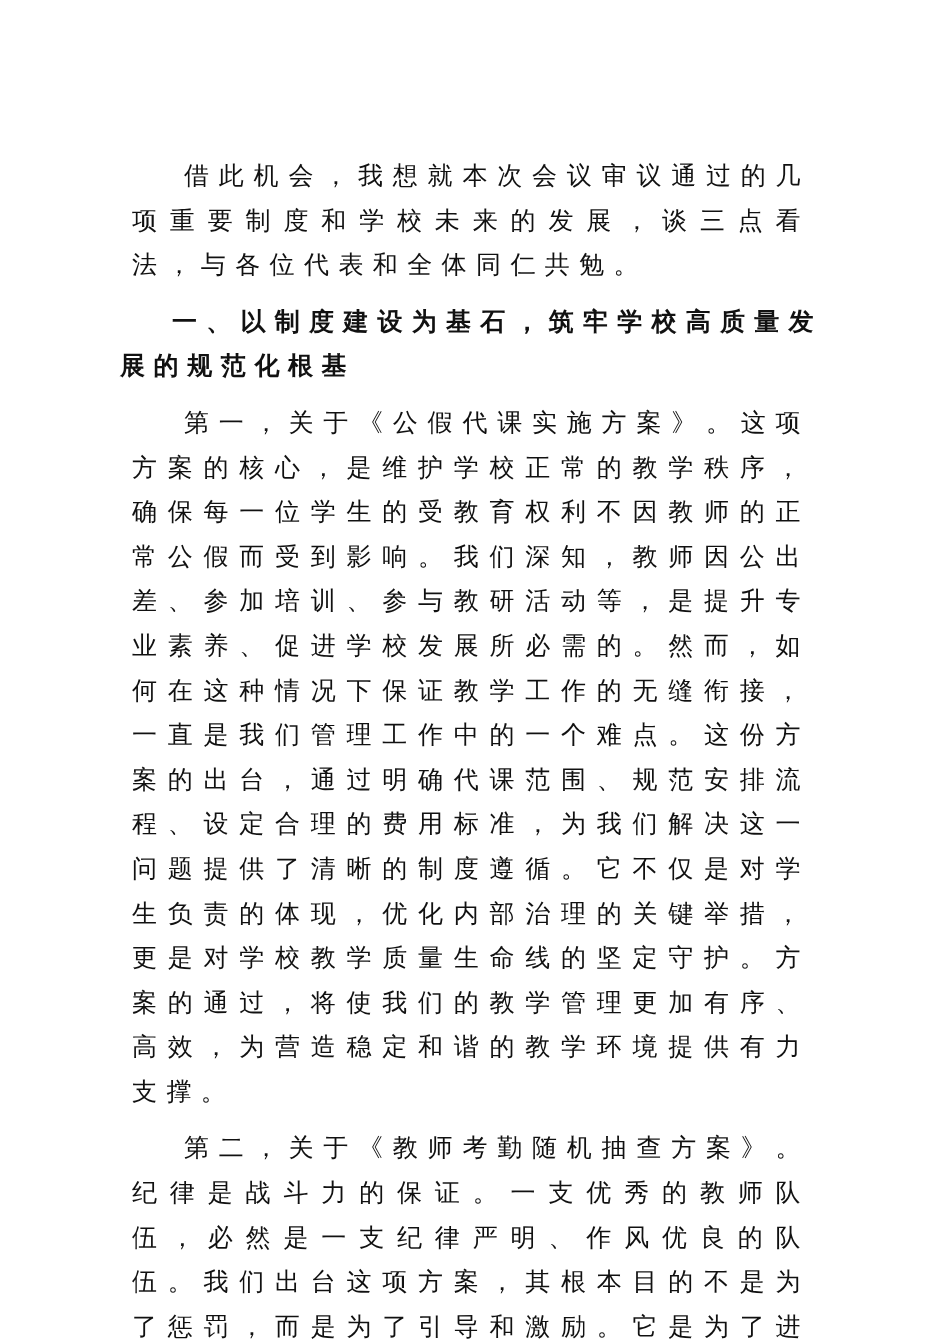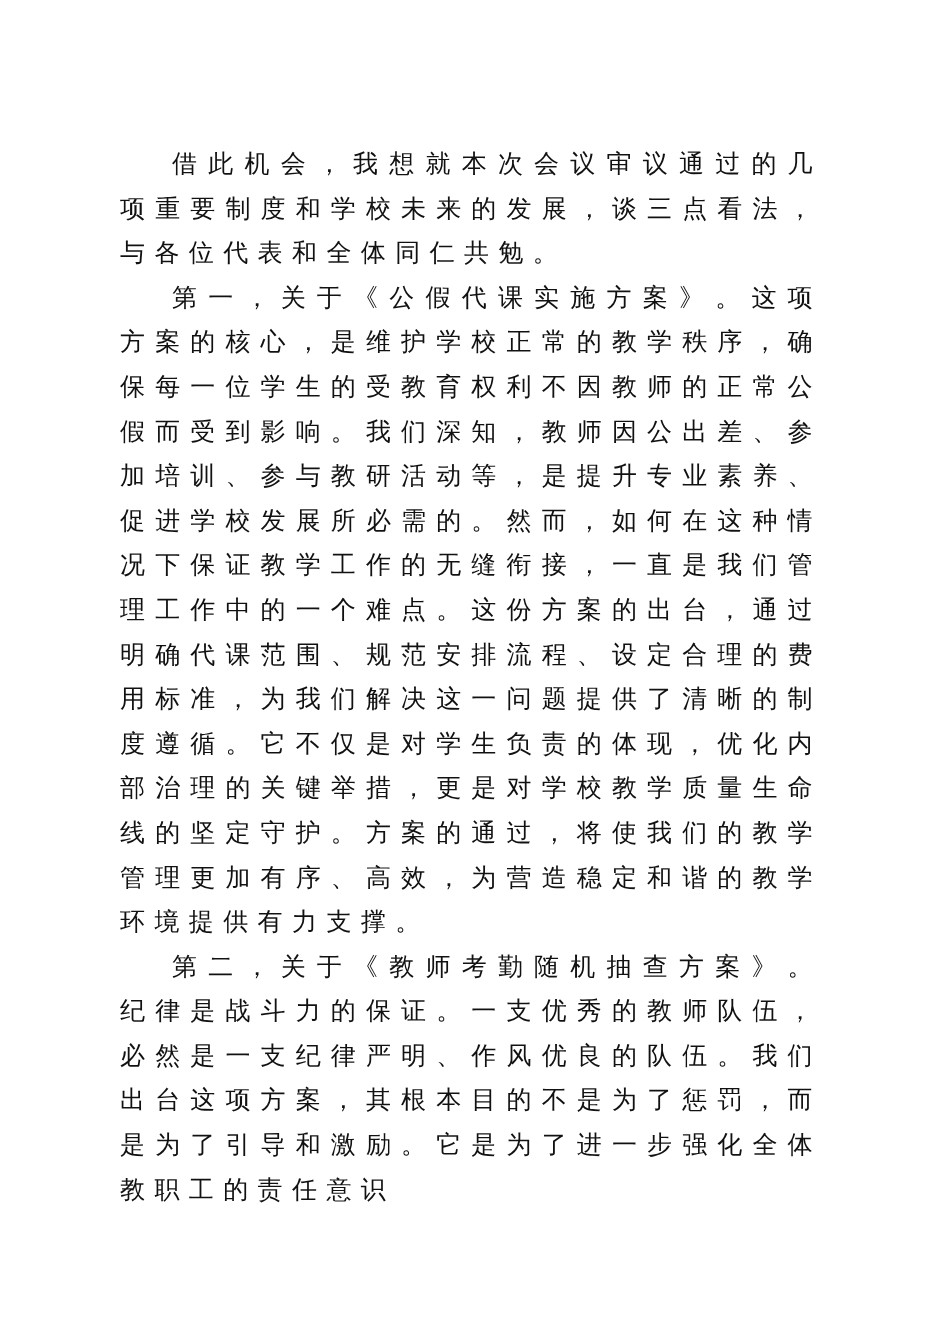--- a/index.html
+++ b/index.html
@@ -15,21 +15,21 @@
     font-family: "DejaVu Serif", "Liberation Serif", serif;
     color: #111111;
   }
   .page {
     position: absolute;
     left: 120px;
     top: 142px;
     width: 702px;
   }
   .para {
-    margin: 0;
+    margin: 12px;
     font-size: 25px;
     line-height: 44.6px;
     letter-spacing: 9.4px;
     text-indent: 52px;
     text-align: justify;
     text-justify: inter-character;
     word-break: break-all;
   }
   .heading {
     margin: 0;
@@ -41,15 +41,16 @@
     text-indent: 52px;
     text-align: justify;
     word-break: break-all;
   }
 </style>
 </head>
 <body>
 
 <div class="page">
   <p class="para">借此机会，我想就本次会议审议通过的几项重要制度和学校未来的发展，谈三点看法，与各位代表和全体同仁共勉。</p>
+  <p class="heading">一、以制度建设为基石，筑牢学校高质量发展的规范化根基</p>
   <p class="para">第一，关于《公假代课实施方案》。这项方案的核心，是维护学校正常的教学秩序，确保每一位学生的受教育权利不因教师的正常公假而受到影响。我们深知，教师因公出差、参加培训、参与教研活动等，是提升专业素养、促进学校发展所必需的。然而，如何在这种情况下保证教学工作的无缝衔接，一直是我们管理工作中的一个难点。这份方案的出台，通过明确代课范围、规范安排流程、设定合理的费用标准，为我们解决这一问题提供了清晰的制度遵循。它不仅是对学生负责的体现，优化内部治理的关键举措，更是对学校教学质量生命线的坚定守护。方案的通过，将使我们的教学管理更加有序、高效，为营造稳定和谐的教学环境提供有力支撑。</p>
   <p class="para">第二，关于《教师考勤随机抽查方案》。纪律是战斗力的保证。一支优秀的教师队伍，必然是一支纪律严明、作风优良的队伍。我们出台这项方案，其根本目的不是为了惩罚，而是为了引导和激励。它是为了进一步强化全体教职工的责任意识</p>
 </div>
 
 </body></html>

